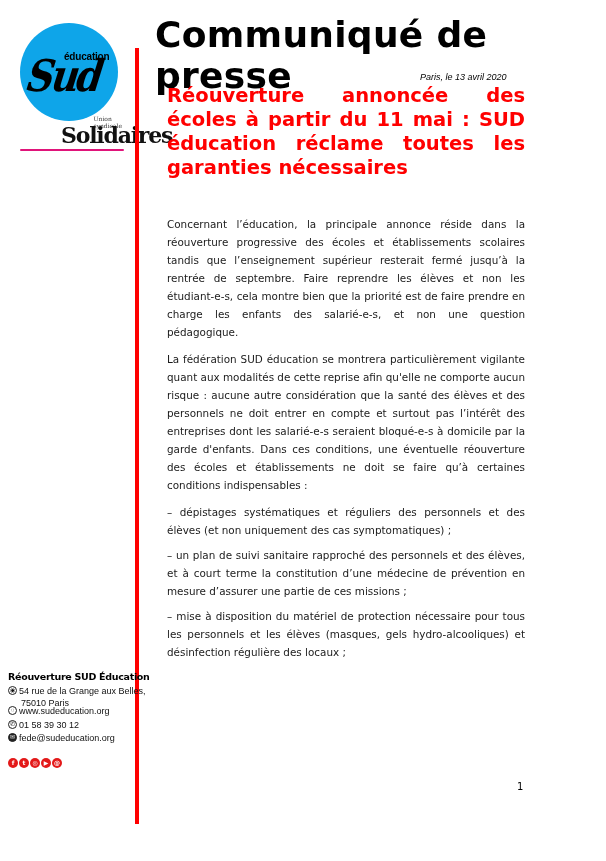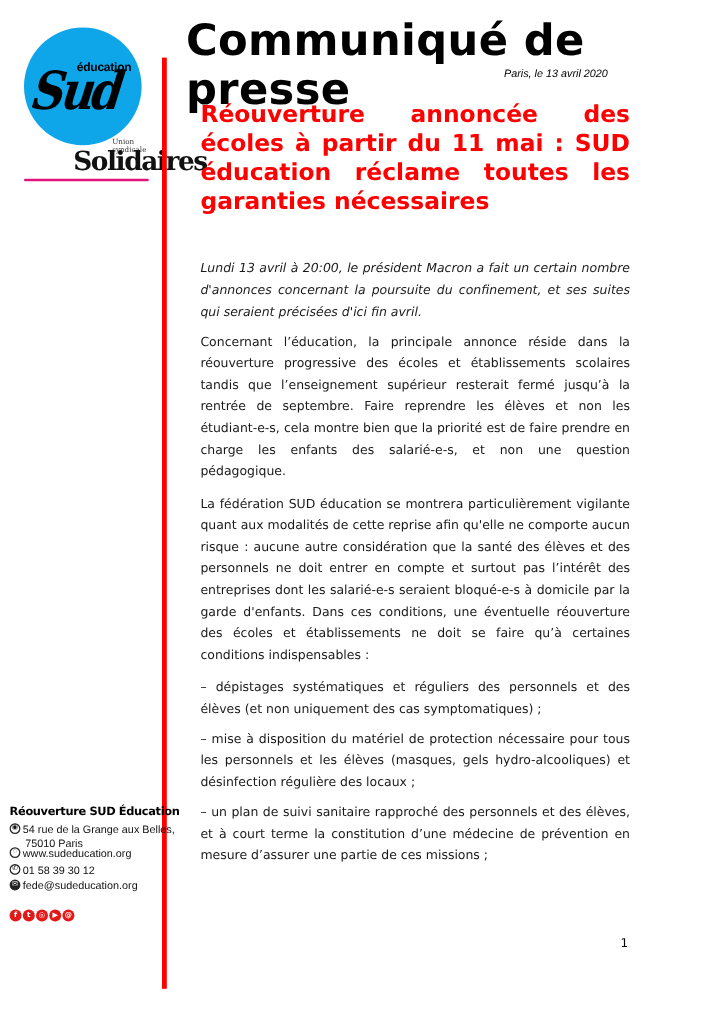--- a/index.html
+++ b/index.html
@@ -34,21 +34,21 @@
       border-radius: 2px;
     }
     .red-bar {
       position: absolute; left: 135px; top: 48px; width: 4px; height: 776px; background: #ff0000;
     }
     .title {
       position: absolute; left: 155px; top: 14px; font-family: "DejaVu Sans", sans-serif;
       font-weight: bold; font-size: 36px; letter-spacing: 0.3px; color: #000;
     }
     .date {
-      position: absolute; left: 420px; top: 56px; font-family: "Liberation Sans", sans-serif;
+      position: absolute; left: 420px; top: 72px; font-family: "Liberation Sans", sans-serif;
       font-style: italic; font-size: 9px; color: #000;
     }
     .headline {
       position: absolute; left: 167px; top: 84px; width: 358px; font-family: "DejaVu Sans", sans-serif;
       font-weight: bold; font-size: 19.5px; line-height: 24px; color: #ff0000; text-align: justify;
       text-align-last: left;
     }
     .body-text {
       position: absolute; left: 167px; width: 358px; font-family: "DejaVu Sans", sans-serif;
       font-size: 10.4px; line-height: 18px; color: #1a1a1a; text-align: justify;
@@ -98,26 +98,25 @@
 </div>
 
 <div class="red-bar"></div>
 
 <div class="title">Communiqué de presse</div>
 <div class="date">Paris, le 13 avril 2020</div>
 
 <div class="headline">Réouverture annoncée des écoles à partir du 11 mai : SUD éducation réclame toutes les garanties nécessaires</div>
 
 <div class="body-text" style="top:215px;">
-  <p class="intro">Lundi 13 avril à 20:00, le président Macron a fait un certain nombre d'annonces concernant la poursuite du confinement, et ses suites qui seraient précisées d'ici fin avril.</p>
   <p style="margin-bottom:9px;">Concernant l’éducation, la principale annonce réside dans la réouverture progressive des écoles et établissements scolaires tandis que l’enseignement supérieur resterait fermé jusqu’à la rentrée de septembre. Faire reprendre les élèves et non les étudiant-e-s, cela montre bien que la priorité est de faire prendre en charge les enfants des salarié-e-s, et non une question pédagogique.</p>
   <p style="margin-bottom:9px;">La fédération SUD éducation se montrera particulièrement vigilante quant aux modalités de cette reprise afin qu'elle ne comporte aucun risque : aucune autre considération que la santé des élèves et des personnels ne doit entrer en compte et surtout pas l’intérêt des entreprises dont les salarié-e-s seraient bloqué-e-s à domicile par la garde d'enfants. Dans ces conditions, une éventuelle réouverture des écoles et établissements ne doit se faire qu’à certaines conditions indispensables :</p>
   <p>– dépistages systématiques et réguliers des personnels et des élèves (et non uniquement des cas symptomatiques) ;</p>
+  <p>– un plan de suivi sanitaire rapproché des personnels et des élèves, et à court terme la constitution d’une médecine de prévention en mesure d’assurer une partie de ces missions ;</p>
   <p>– mise à disposition du matériel de protection nécessaire pour tous les personnels et les élèves (masques, gels hydro-alcooliques) et désinfection régulière des locaux ;</p>
-  <p>– un plan de suivi sanitaire rapproché des personnels et des élèves, et à court terme la constitution d’une médecine de prévention en mesure d’assurer une partie de ces missions ;</p>
 </div>
 
 <div class="footer-org">Réouverture SUD Éducation</div>
 
 <div class="contact" style="top:685px;">
   <span class="ic">◉</span>
   <div>
     <div>54 rue de la Grange aux Belles,</div>
     <div style="padding-left:2px;">75010 Paris</div>
   </div>

